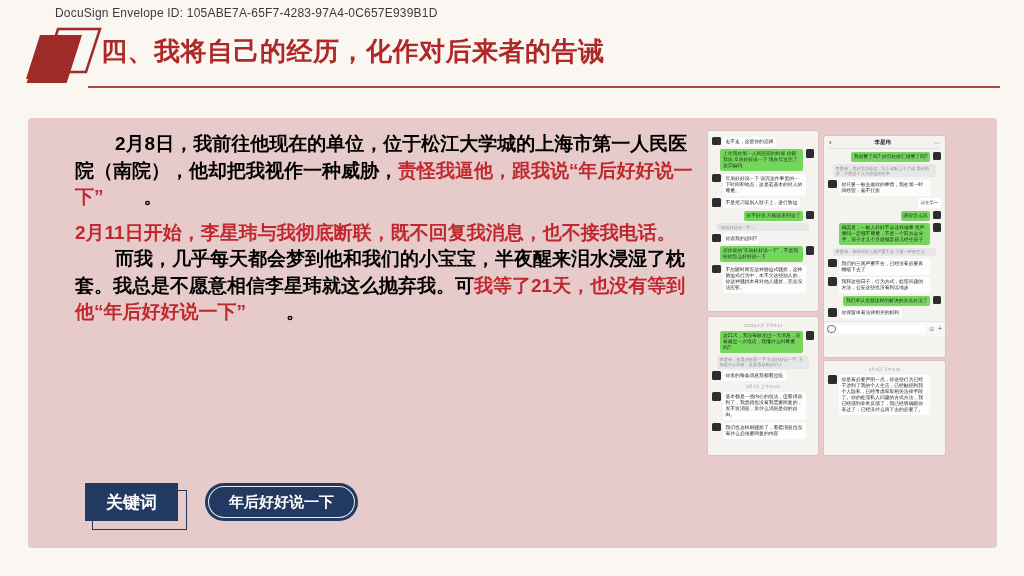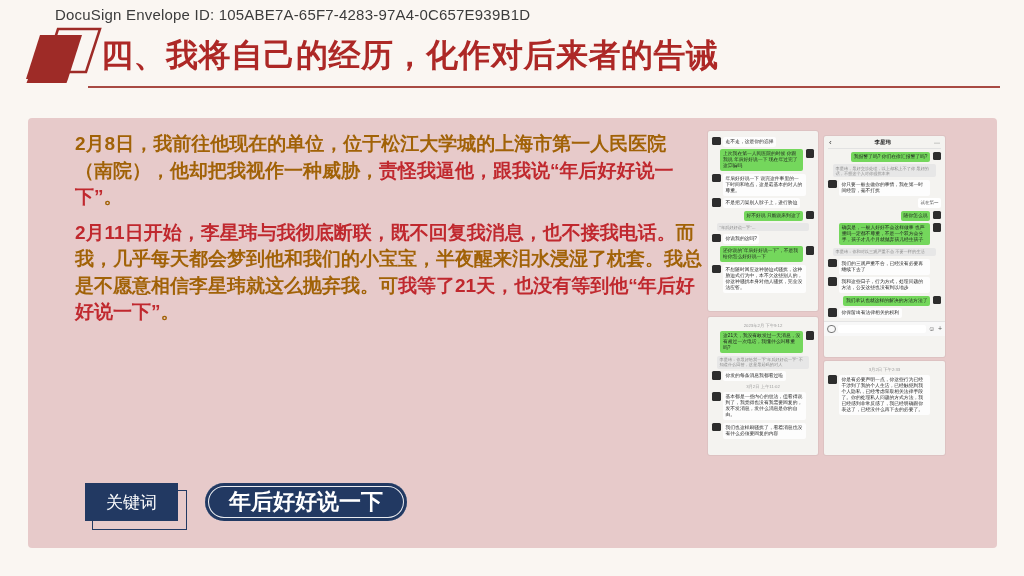--- a/index.html
+++ b/index.html
@@ -2,31 +2,31 @@
 <html><head>
 <meta charset="utf-8">
 <style>
   html,body{margin:0;padding:0;}
   body{
     width:1024px;height:576px;position:relative;overflow:hidden;
     background:#faf6f2;
     font-family:"Liberation Sans","DejaVu Sans",sans-serif;
   }
   
-  .docusign{position:absolute;left:55px;top:6px;font-size:15px;color:#3c3c3c;letter-spacing:.2px;}
+  .docusign{position:absolute;left:55px;top:6px;font-size:12px;color:#3c3c3c;letter-spacing:.2px;}
   
   .book-icon{position:absolute;left:24px;top:26px;}
-  .slide-title{position:absolute;left:101px;top:34px;font-size:32px;font-weight:bold;color:#ad2826;letter-spacing:.5px;white-space:nowrap;}
+  .slide-title{position:absolute;left:101px;top:34px;font-size:26px;font-weight:bold;color:#ad2826;letter-spacing:.5px;white-space:nowrap;}
   .title-rule{position:absolute;left:88px;top:86px;width:912px;height:2px;background:#a84a44;}
   
   .panel{position:absolute;left:28px;top:118px;width:969px;height:430px;background:#e7caca;border-radius:4px;}
   
   .bodytext{position:absolute;left:75px;top:131px;width:628px;font-size:19px;font-weight:bold;line-height:26.5px;color:#232323;}
   .para{margin:0 0 9px 0;}
-  .seg-black{color:#a16207;}
+  .seg-black{color:#000000;margin-left:40px;}
   .seg-red{color:#c0282e;}
   
   .chat-card{position:absolute;background:#f4f3f0;border-radius:2px;padding:3px 4px;box-sizing:border-box;overflow:hidden;box-shadow:0 0 0 1px rgba(0,0,0,0.04);}
   #chat-left-top{left:708px;top:131px;width:110px;height:180px;}
   #chat-left-bottom{left:708px;top:317px;width:110px;height:138px;}
   #chat-right-top{left:824px;top:136px;width:121px;height:221px;}
   #chat-right-bottom{left:824px;top:361px;width:121px;height:94px;}
   .chat-header{display:flex;align-items:center;justify-content:space-between;padding:0 1px 2px 1px;border-bottom:.5px solid #e2e2e2;margin-bottom:2px;}
   .chev{font-size:8px;color:#333;line-height:7px;}
   .chat-name{font-size:5.5px;font-weight:bold;color:#222;}
@@ -39,25 +39,25 @@
   .bubble.green{background:#74d75c;}
   .bubble.quote{background:#ffffff;color:#555;font-size:4.5px;}
   .chat-time{font-size:4.3px;color:#9b9b9b;text-align:center;margin:3px 2px;line-height:5px;}
   .chat-note{font-size:4.2px;color:#8b8b8b;background:#e7e7e7;border-radius:2px;padding:1.5px 2.5px;margin:2.5px 5px;line-height:5.2px;word-break:break-all;}
   .chat-inputbar{display:flex;align-items:center;gap:2.5px;background:#f8f8f8;margin:3px -4px 0 -4px;padding:2.5px 3px;border-top:.5px solid #e4e4e4;}
   .mic{width:6.5px;height:6.5px;border:1px solid #777;border-radius:50%;flex:none;}
   .ifield{flex:1;height:8px;background:#fff;border-radius:2px;}
   .cicon{font-size:7px;color:#555;line-height:7px;flex:none;}
   
   .kw-box{position:absolute;left:85px;top:483px;width:93px;height:38px;background:#223962;color:#fff;
-    display:flex;align-items:center;justify-content:center;font-size:17px;font-weight:normal;z-index:2;}
+    display:flex;align-items:center;justify-content:center;font-size:17px;font-weight:bold;z-index:2;}
   .kw-box::after{content:"";position:absolute;left:7px;top:7px;width:100%;height:100%;border:1.5px solid #223962;pointer-events:none;}
   .pill-row{position:absolute;left:205px;top:483px;width:735px;height:38px;display:flex;justify-content:space-between;align-items:center;}
   .pill{height:38px;border-radius:19px;background:#223962;color:#fff;display:flex;align-items:center;justify-content:center;
-    padding:0 24px;font-size:22px;font-weight:bold;white-space:nowrap;
+    padding:0 24px;font-size:15px;font-weight:bold;white-space:nowrap;
     box-shadow:inset 0 0 0 3px #223962, inset 0 0 0 4px rgba(255,255,255,0.9);}
 </style>
 </head>
 <body>
 
 <div class="docusign">DocuSign Envelope ID: 105ABE7A-65F7-4283-97A4-0C657E939B1D</div>
 
 <div class="book-icon">
   <svg width="80" height="60" viewBox="0 0 80 60">
     <path d="M34 3 L76 3 L62 46 L20 46 Z" fill="none" stroke="#9e2b27" stroke-width="2.5"></path>

